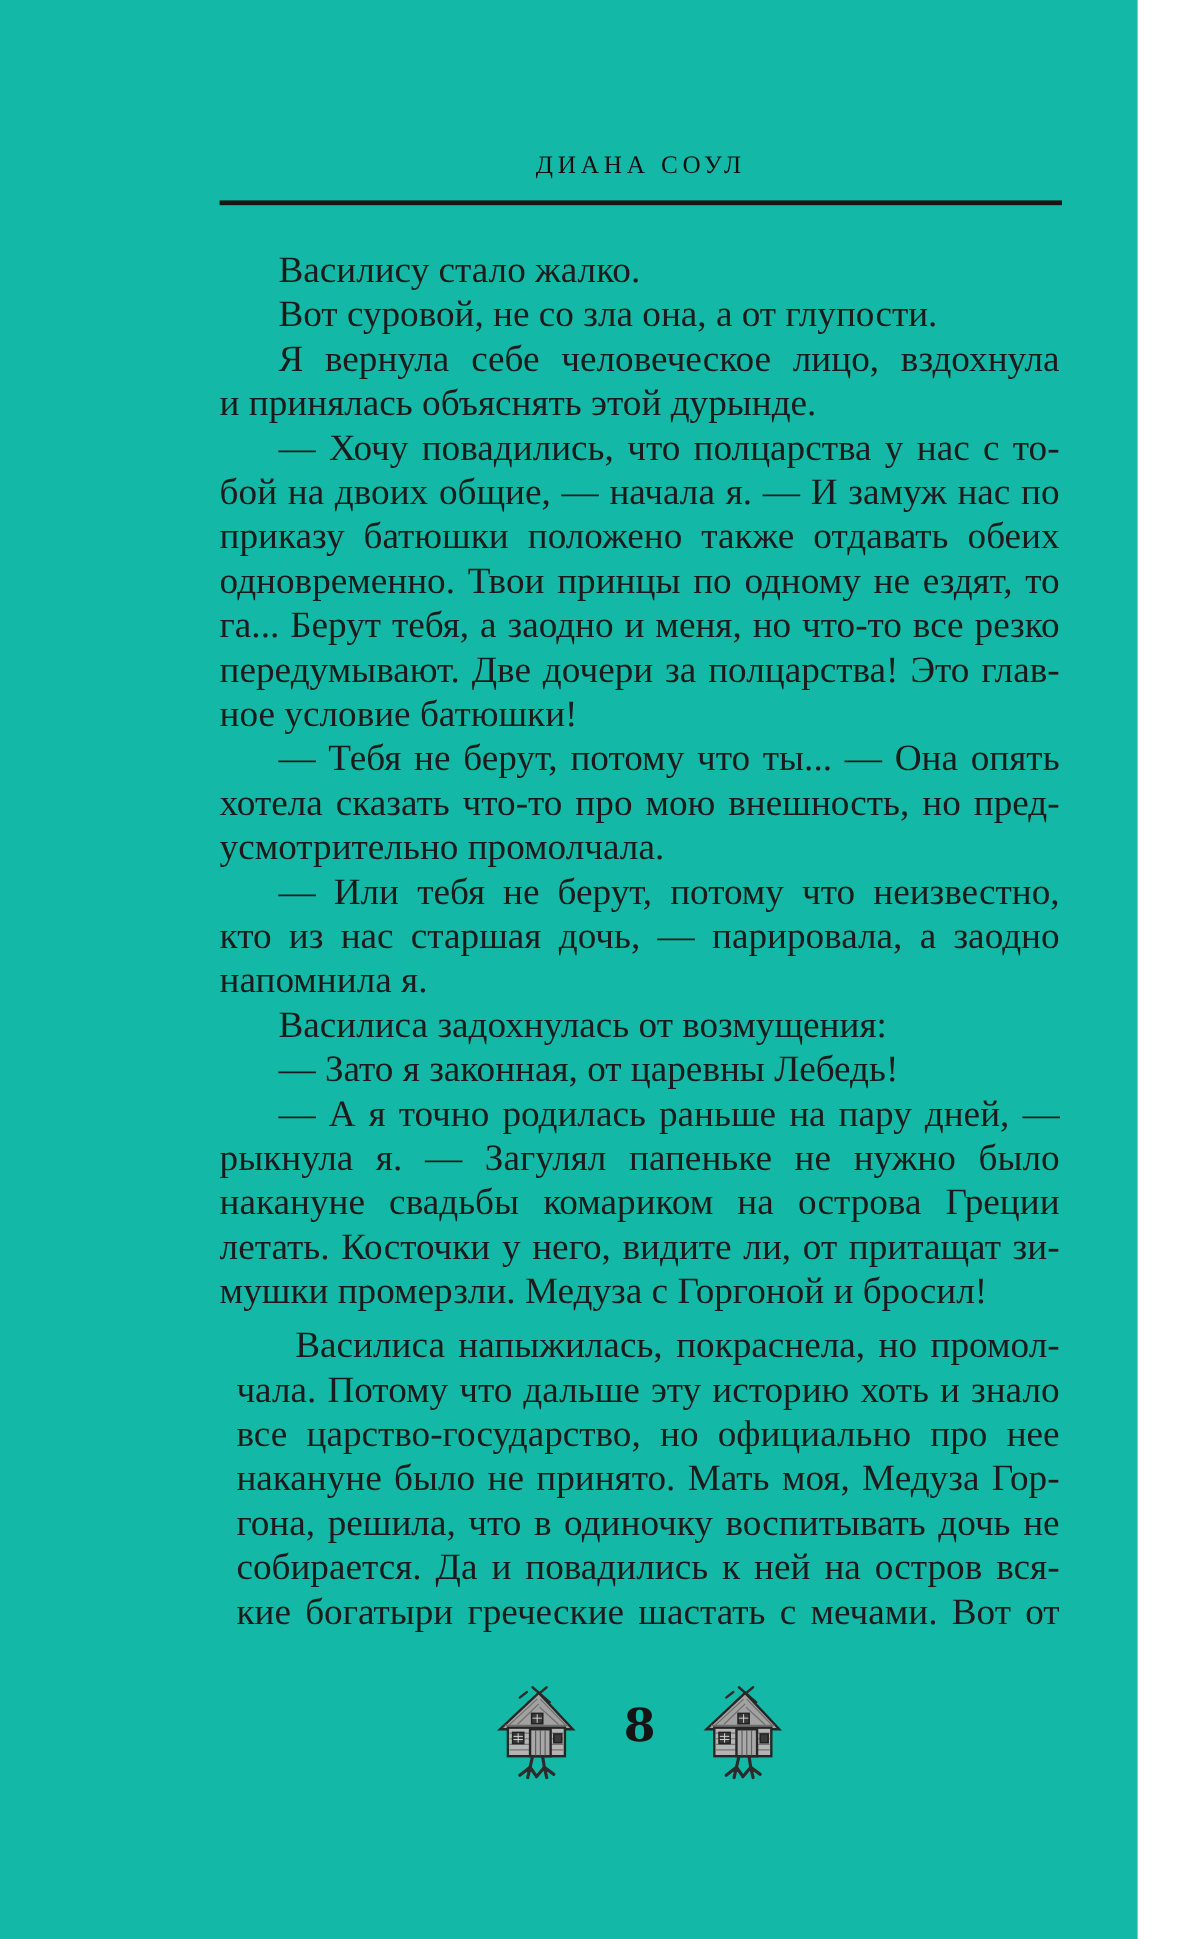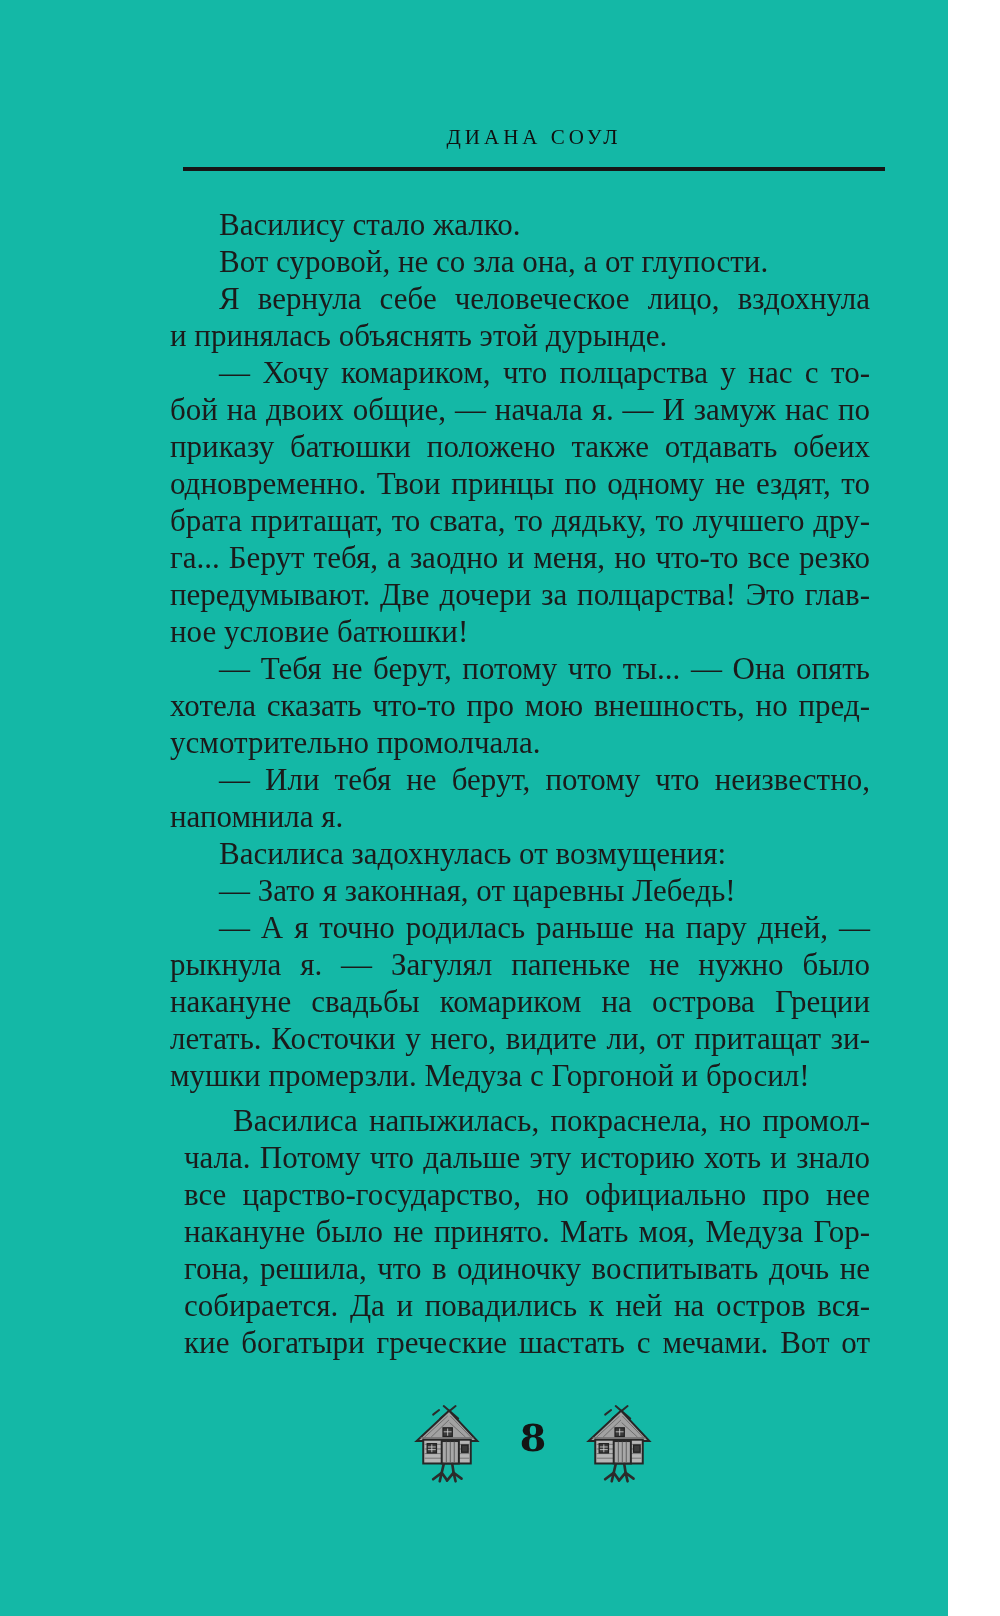--- a/index.html
+++ b/index.html
@@ -35,21 +35,21 @@
     left: 183px;
     width: 702px;
     height: 4px;
     background: #161616;
   }
 
   
   .body-text {
     position: absolute;
     top: 206px;
-    left: 170px;
+    left: 183px;
     width: 700px;
     font-size: 31px;
     line-height: 37px;
     color: #1b1b1b;
   }
 
   .para { margin: 0; padding: 0; }
   .para.gap-before { margin-top: 8px; margin-left: 14px; }
 
   .line {
@@ -97,36 +97,36 @@
         <div class="line first last">Василису стало жалко.</div>
       </div>
       <div class="para">
         <div class="line first last">Вот суровой, не со зла она, а от глупости.</div>
       </div>
       <div class="para">
         <div class="line first">Я вернула себе человеческое лицо, вздохнула</div>
         <div class="line last">и принялась объяснять этой дурынде.</div>
       </div>
       <div class="para">
-        <div class="line first">— Хочу комариком, что полцарства у нас с то-</div>
+        <div class="line first">— Хочу повадились, что полцарства у нас с то-</div>
         <div class="line">бой на двоих общие, — начала я. — И замуж нас по</div>
         <div class="line">приказу батюшки положено также отдавать обеих</div>
         <div class="line">одновременно. Твои принцы по одному не ездят, то</div>
-        <div class="line">брата притащат, то свата, то дядьку, то лучшего дру-</div>
         <div class="line">га... Берут тебя, а заодно и меня, но что-то все резко</div>
         <div class="line">передумывают. Две дочери за полцарства! Это глав-</div>
         <div class="line last">ное условие батюшки!</div>
       </div>
       <div class="para">
         <div class="line first">— Тебя не берут, потому что ты... — Она опять</div>
         <div class="line">хотела сказать что-то про мою внешность, но пред-</div>
         <div class="line last">усмотрительно промолчала.</div>
       </div>
       <div class="para">
         <div class="line first">— Или тебя не берут, потому что неизвестно,</div>
+        <div class="line">кто из нас старшая дочь, — парировала, а заодно</div>
         <div class="line last">напомнила я.</div>
       </div>
       <div class="para">
         <div class="line first last">Василиса задохнулась от возмущения:</div>
       </div>
       <div class="para">
         <div class="line first last">— Зато я законная, от царевны Лебедь!</div>
       </div>
       <div class="para">
         <div class="line first">— А я точно родилась раньше на пару дней, —</div>

